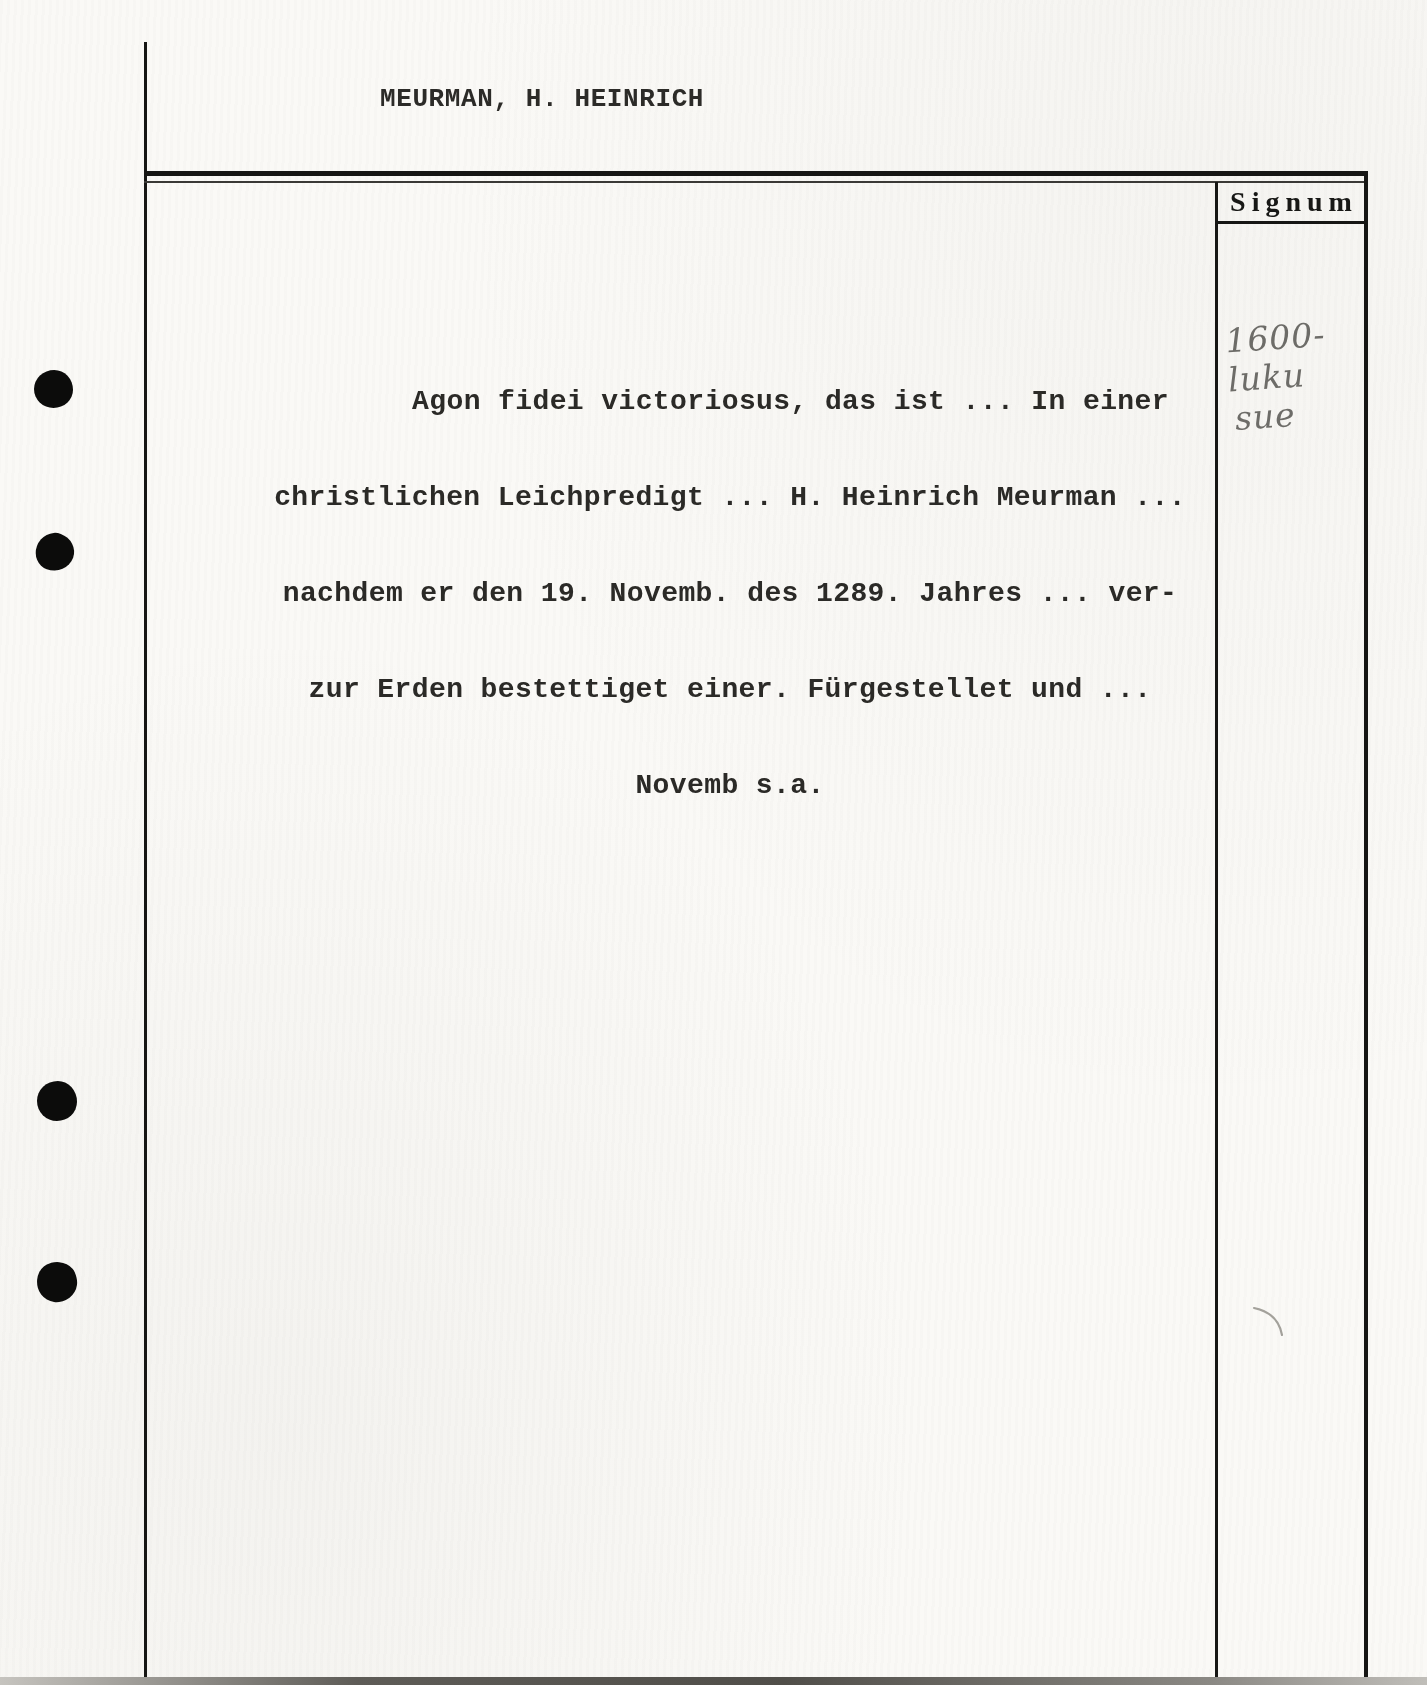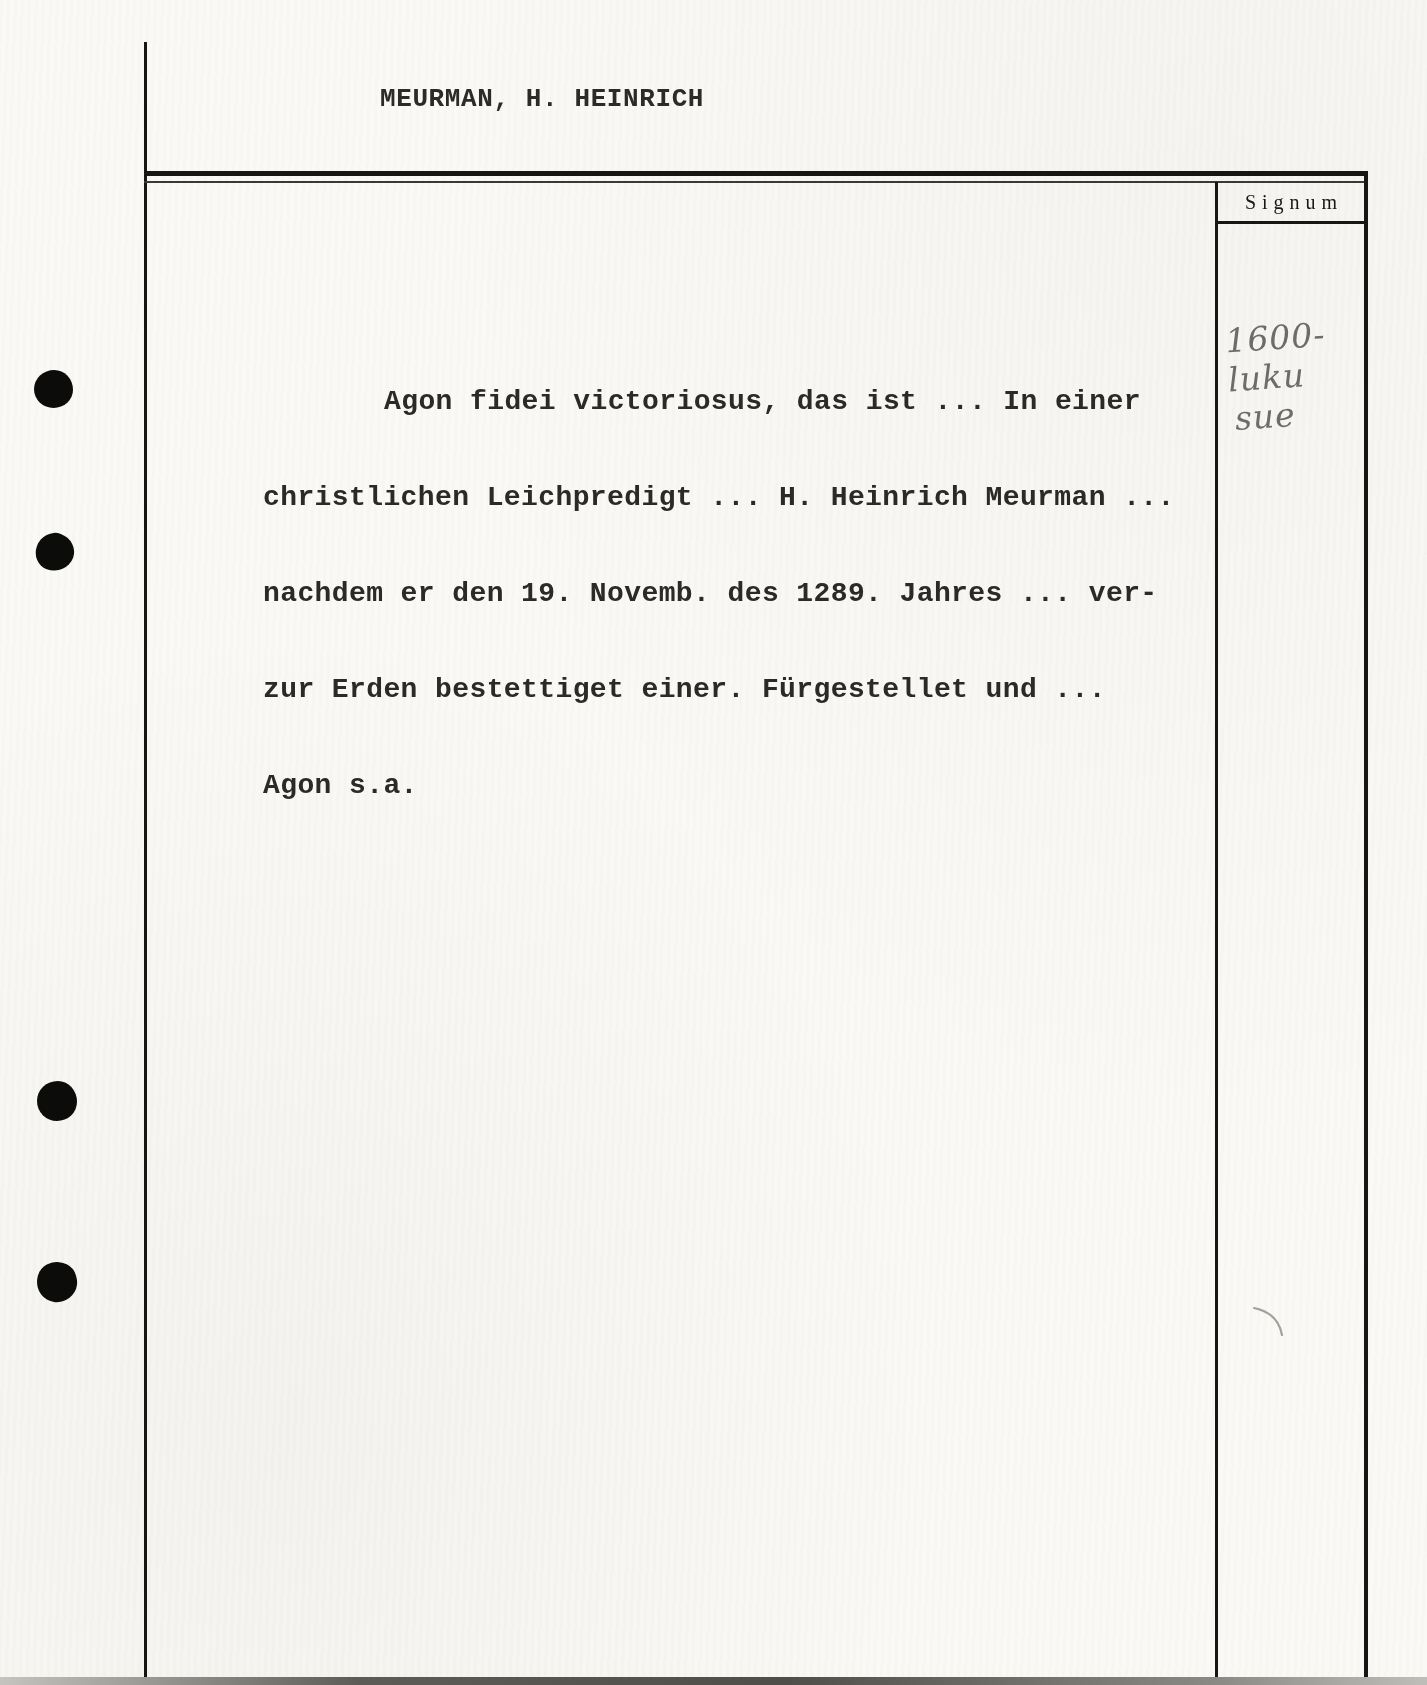--- a/index.html
+++ b/index.html
@@ -48,45 +48,46 @@
     left: 380px;
     top: 84px;
     font-size: 26px;
     font-weight: 700;
     letter-spacing: 0.6px;
     color: #2c2b28;
   }
 
   .catalog-entry {
     position: absolute;
-    left: 263px;
+    left: 270px;
     top: 322px;
     width: 920px;
     font-size: 28px;
     font-weight: 700;
     line-height: 32px;
     letter-spacing: 0.4px;
     color: #2b2a27;
     white-space: pre;
+    text-align: center;
   }
   .entry-line { height: 32px; }
   .entry-line:first-child { padding-left: 121px; }
 
   .signum-header {
     position: absolute;
     left: 1218px;
     top: 183px;
     width: 146px;
     height: 38px;
     display: flex;
     align-items: center;
     justify-content: center;
     font-family: "Liberation Serif", "DejaVu Serif", serif;
-    font-weight: 400;
-    font-size: 20px;
+    font-weight: 700;
+    font-size: 28px;
     letter-spacing: 6px;
     padding-left: 6px;
     color: #181816;
     box-sizing: border-box;
   }
 
   .signum-note {
     position: absolute;
     left: 1228px;
     top: 318px;
@@ -132,21 +133,21 @@
   <div class="rule rule-card-right"></div>
   <div class="rule rule-signum-under"></div>
 
   <div class="card-heading">MEURMAN, H. HEINRICH</div>
 
   <div class="catalog-entry">
     <div class="entry-line">Agon fidei victoriosus, das ist ... In einer</div>
     <div class="entry-line">christlichen Leichpredigt ... H. Heinrich Meurman ...</div>
     <div class="entry-line">nachdem er den 19. Novemb. des 1289. Jahres ... ver-</div>
     <div class="entry-line">zur Erden bestettiget einer. Fürgestellet und ...</div>
-    <div class="entry-line">Agon s.a.</div>
+    <div class="entry-line">Novemb s.a.</div>
   </div>
 
   <div class="signum-header">Signum</div>
 
   <div class="signum-note">
     <div class="hand-line">1600-</div>
     <div class="hand-line">luku</div>
     <div class="hand-line">sue</div>
   </div>
 

